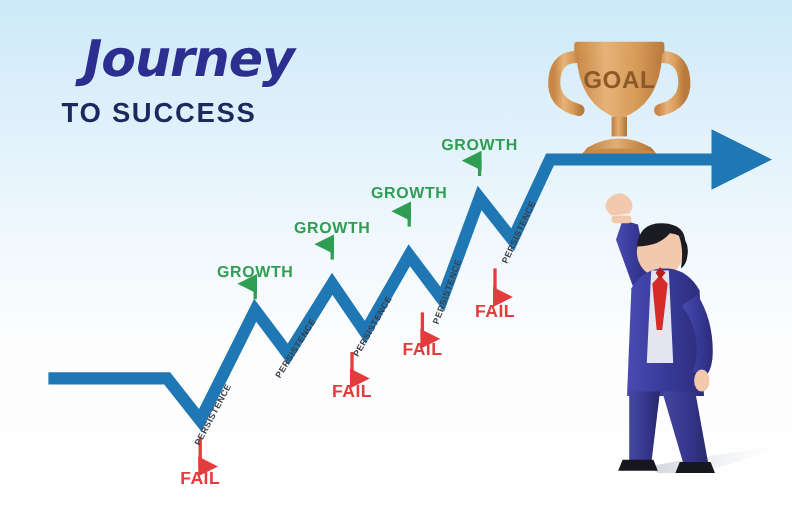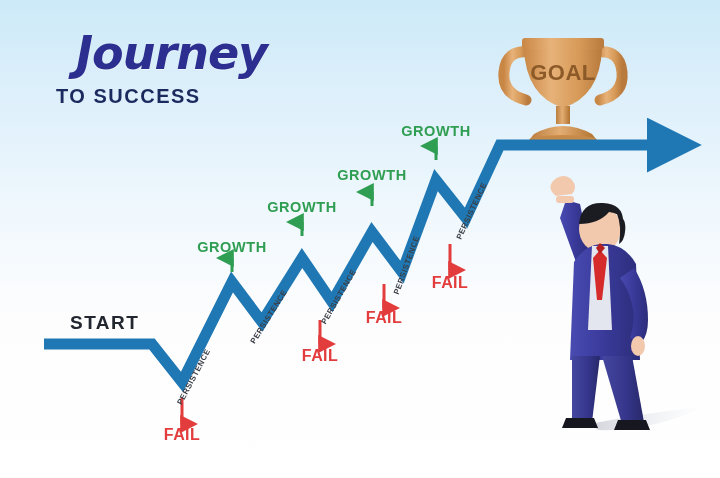--- a/index.html
+++ b/index.html
@@ -17,22 +17,22 @@
   #title-block{position:absolute;left:56px;top:30px;}
   #title-main{
     font-family:"DejaVu Sans", sans-serif;
     font-size:46px;font-weight:bold;font-style:italic;
     color:#2c2f8f;letter-spacing:-1px;line-height:1;
     text-shadow:0 1px 0 rgba(255,255,255,.5);
     margin-left:20px;
   }
   #title-sub{
     font-family:"Liberation Sans", sans-serif;
-    font-size:20px;font-weight:bold;color:#1b2a5e;
-    letter-spacing:1.5px;margin-top:10px;line-height:1;
+    font-size:25px;font-weight:bold;color:#1b2a5e;
+    letter-spacing:1.5px;margin-top:15px;line-height:1;
   }
   
   #start-label{
     position:absolute;left:70px;top:312px;
     font-size:19px;font-weight:bold;color:#22262e;letter-spacing:1.5px;
   }
   
   svg.layer{position:absolute;left:0;top:0;width:720px;height:478px;}
   .lbl-growth{
     font-family:"Liberation Sans", sans-serif;
@@ -54,21 +54,20 @@
 </head>
 <body>
 
 <div id="stage">
 
   <div id="title-block">
     <div id="title-main">Journey</div>
     <div id="title-sub">TO SUCCESS</div>
   </div>
 
-  <div id="start-label">START</div>
 
   <svg class="layer" viewBox="0 0 720 478">
     <defs>
       <linearGradient id="gCup" x1="0" y1="0" x2="1" y2="0">
         <stop offset="0%" stop-color="#c98745"></stop>
         <stop offset="35%" stop-color="#e7b279"></stop>
         <stop offset="70%" stop-color="#d79a58"></stop>
         <stop offset="100%" stop-color="#b97a3d"></stop>
       </linearGradient>
       <linearGradient id="gBase" x1="0" y1="0" x2="1" y2="0">

